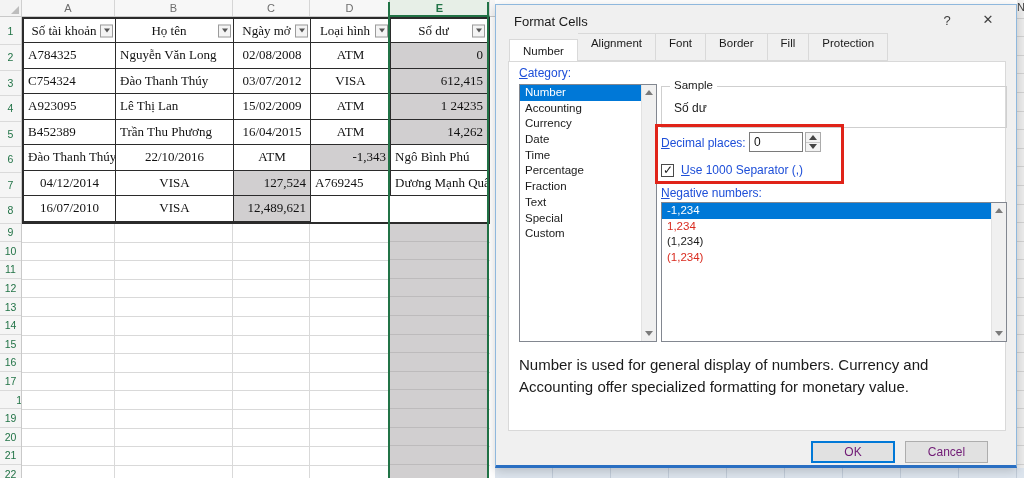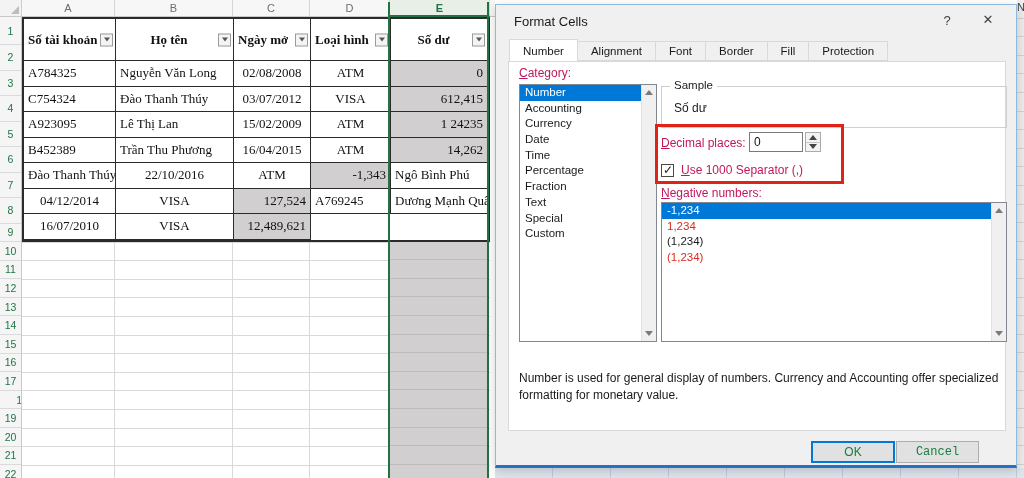--- a/index.html
+++ b/index.html
@@ -16,21 +16,21 @@
   .rownum{width:21px;text-align:center;font-size:10.5px;color:#217346;border-bottom:1px solid #dadada;box-sizing:border-box;display:flex;align-items:center;justify-content:center;}
 
   
   #grid-below{position:absolute;left:22px;top:224px;width:468px;height:254px;
     background:repeating-linear-gradient(to bottom,transparent 0 17.6px,#d9d9d9 17.6px 18.6px);}
   .vline{position:absolute;top:224px;height:254px;width:1px;background:#d9d9d9;}
 
   
   #table{position:absolute;left:22px;top:17px;display:grid;grid-template-columns:92px 118px 77px 80px 97px;border:2px solid #2b2b2b;background:#fff;font-family:"Liberation Serif",serif;}
   .tc{border-right:1px solid #2b2b2b;border-bottom:1px solid #2b2b2b;box-sizing:border-box;font-size:13px;color:#111;display:flex;align-items:center;overflow:hidden;white-space:nowrap;position:relative;}
-  .tc.hdr{height:42px;font-weight:bold;}
+  .tc.hdr{height:24px;font-weight:normal;justify-content:center;}
   .tc.dat{height:25.5px;}
   .al{padding-left:4px;justify-content:flex-start;}
   .ac{justify-content:center;}
   .ar{padding-right:4px;justify-content:flex-end;}
   .egray{background:#d1cfd0;}
   .hdr .ht{overflow:hidden;white-space:nowrap;margin-right:15px;}
   .hdr.ac .ht{margin:0 15px 0 4px;}
   .filter-btn{position:absolute;right:2px;top:50%;transform:translateY(-50%);width:13px;height:13px;background:#f4f4f4;border:1px solid #9b9b9b;box-sizing:border-box;display:flex;align-items:center;justify-content:center;}
   .filter-btn .fa{width:0;height:0;border-left:3px solid transparent;border-right:3px solid transparent;border-top:4px solid #555;}
 
@@ -47,26 +47,26 @@
     background-image:repeating-linear-gradient(to right,transparent 0 57px,#c2cdda 57px 58px);}
 
   
   #dialog{position:absolute;left:495px;top:4px;width:522px;height:464px;background:#f0f0f0;
     border:1px solid #8fb8dd;border-bottom:3px solid #2a6fc2;box-sizing:border-box;box-shadow:0 3px 10px rgba(0,0,0,.18);}
   #dlg-title{position:absolute;left:18px;top:9px;font-size:13px;color:#1a1a1a;}
   #dlg-help{position:absolute;left:443px;top:8px;width:16px;text-align:center;font-size:13px;color:#404040;cursor:default;}
   #dlg-close{position:absolute;left:483px;top:7px;width:18px;text-align:center;font-size:13px;color:#404040;cursor:default;}
 
   #tabs{position:absolute;left:13px;top:36px;height:20px;display:flex;align-items:flex-end;}
-  .tab{height:20px;line-height:19px;padding:0 13px;font-size:11.5px;color:#1a1a1a;background:#f0f0f0;border:1px solid #d9d9d9;border-left:none;box-sizing:border-box;}
+  .tab{height:28px;line-height:19px;padding:0 13px;font-size:11.5px;color:#1a1a1a;background:#f0f0f0;border:1px solid #d9d9d9;border-left:none;box-sizing:border-box;}
   .tab:first-child{border-left:1px solid #d9d9d9;}
   .tab.active{background:#fff;height:22px;line-height:22px;border:1px solid #d9d9d9;border-bottom:none;position:relative;z-index:3;}
 
   #tab-page{position:absolute;left:12px;top:56px;width:498px;height:370px;background:#fff;border:1px solid #d9d9d9;box-sizing:border-box;}
-  .hotlbl{font-size:12px;color:#be185d;}
+  .hotlbl{font-size:12px;color:#1d4ed8;}
   #cat-label{position:absolute;left:10px;top:4px;}
   #cat-list{position:absolute;left:10px;top:22px;width:138px;height:258px;border:1px solid #828790;box-sizing:border-box;background:#fff;overflow:hidden;}
   .lbi{height:15.7px;line-height:15.7px;padding-left:5px;font-size:11.5px;color:#1a1a1a;white-space:nowrap;}
   .lbi.sel{background:#0078d7;color:#fff;}
   .vscroll{position:absolute;right:0;top:0;bottom:0;width:14px;background:#f0f0f0;border-left:1px solid #e2e2e2;}
   .tri-up{position:absolute;left:3px;top:5px;width:0;height:0;border-left:4px solid transparent;border-right:4px solid transparent;border-bottom:5px solid #7a7a7a;}
   .tri-dn{position:absolute;left:3px;bottom:5px;width:0;height:0;border-left:4px solid transparent;border-right:4px solid transparent;border-top:5px solid #7a7a7a;}
 
   #sample-box{position:absolute;left:152px;top:24px;width:346px;height:42px;border:1px solid #cfcfcf;box-sizing:border-box;}
   #sample-legend{position:absolute;left:8px;top:-8px;background:#fff;padding:0 4px;font-size:11.5px;color:#1a1a1a;}
@@ -83,25 +83,25 @@
   #spin-dn .t{position:absolute;left:3px;top:2px;width:0;height:0;border-left:4px solid transparent;border-right:4px solid transparent;border-top:5px solid #444;}
 
   #sep-check{position:absolute;left:152px;top:102px;width:13px;height:13px;border:1px solid #494949;box-sizing:border-box;background:#fff;}
   #sep-check.checked::before{content:"\2713";position:absolute;left:1px;top:-2px;font-size:12px;color:#222;}
   #sep-label{position:absolute;left:172px;top:101px;}
 
   #neg-label{position:absolute;left:152px;top:124px;}
   #neg-list{position:absolute;left:152px;top:140px;width:346px;height:140px;border:1px solid #828790;box-sizing:border-box;background:#fff;overflow:hidden;}
   #neg-list .lbi{height:15.5px;line-height:15.5px;}
 
-  #dlg-desc{position:absolute;left:10px;top:308px;width:484px;font-size:12px;line-height:1.45;color:#1a1a1a;}
-
-  .dlg-btn{position:absolute;top:436px;height:22px;background:#e1e1e1;font-size:12px;color:#15803d;display:flex;align-items:center;justify-content:center;box-sizing:border-box;}
+  #dlg-desc{position:absolute;left:10px;top:292px;width:484px;font-size:15px;line-height:1.45;color:#1a1a1a;}
+
+  .dlg-btn{position:absolute;top:436px;height:22px;background:#e1e1e1;font-size:12px;color:#701a75;display:flex;align-items:center;justify-content:center;box-sizing:border-box;}
   #ok-btn{left:315px;width:84px;border:2px solid #0078d7;}
-  #cancel-btn{left:400px;width:83px;border:1px solid #adadad;font-family:Liberation Mono, monospace;}
+  #cancel-btn{left:409px;width:83px;border:1px solid #adadad;}
 </style>
 </head>
 <body>
 
 <div id="screen">
 
   <div id="col-headers">
     <div class="corner">
         <div class="tri"></div>
       </div>

